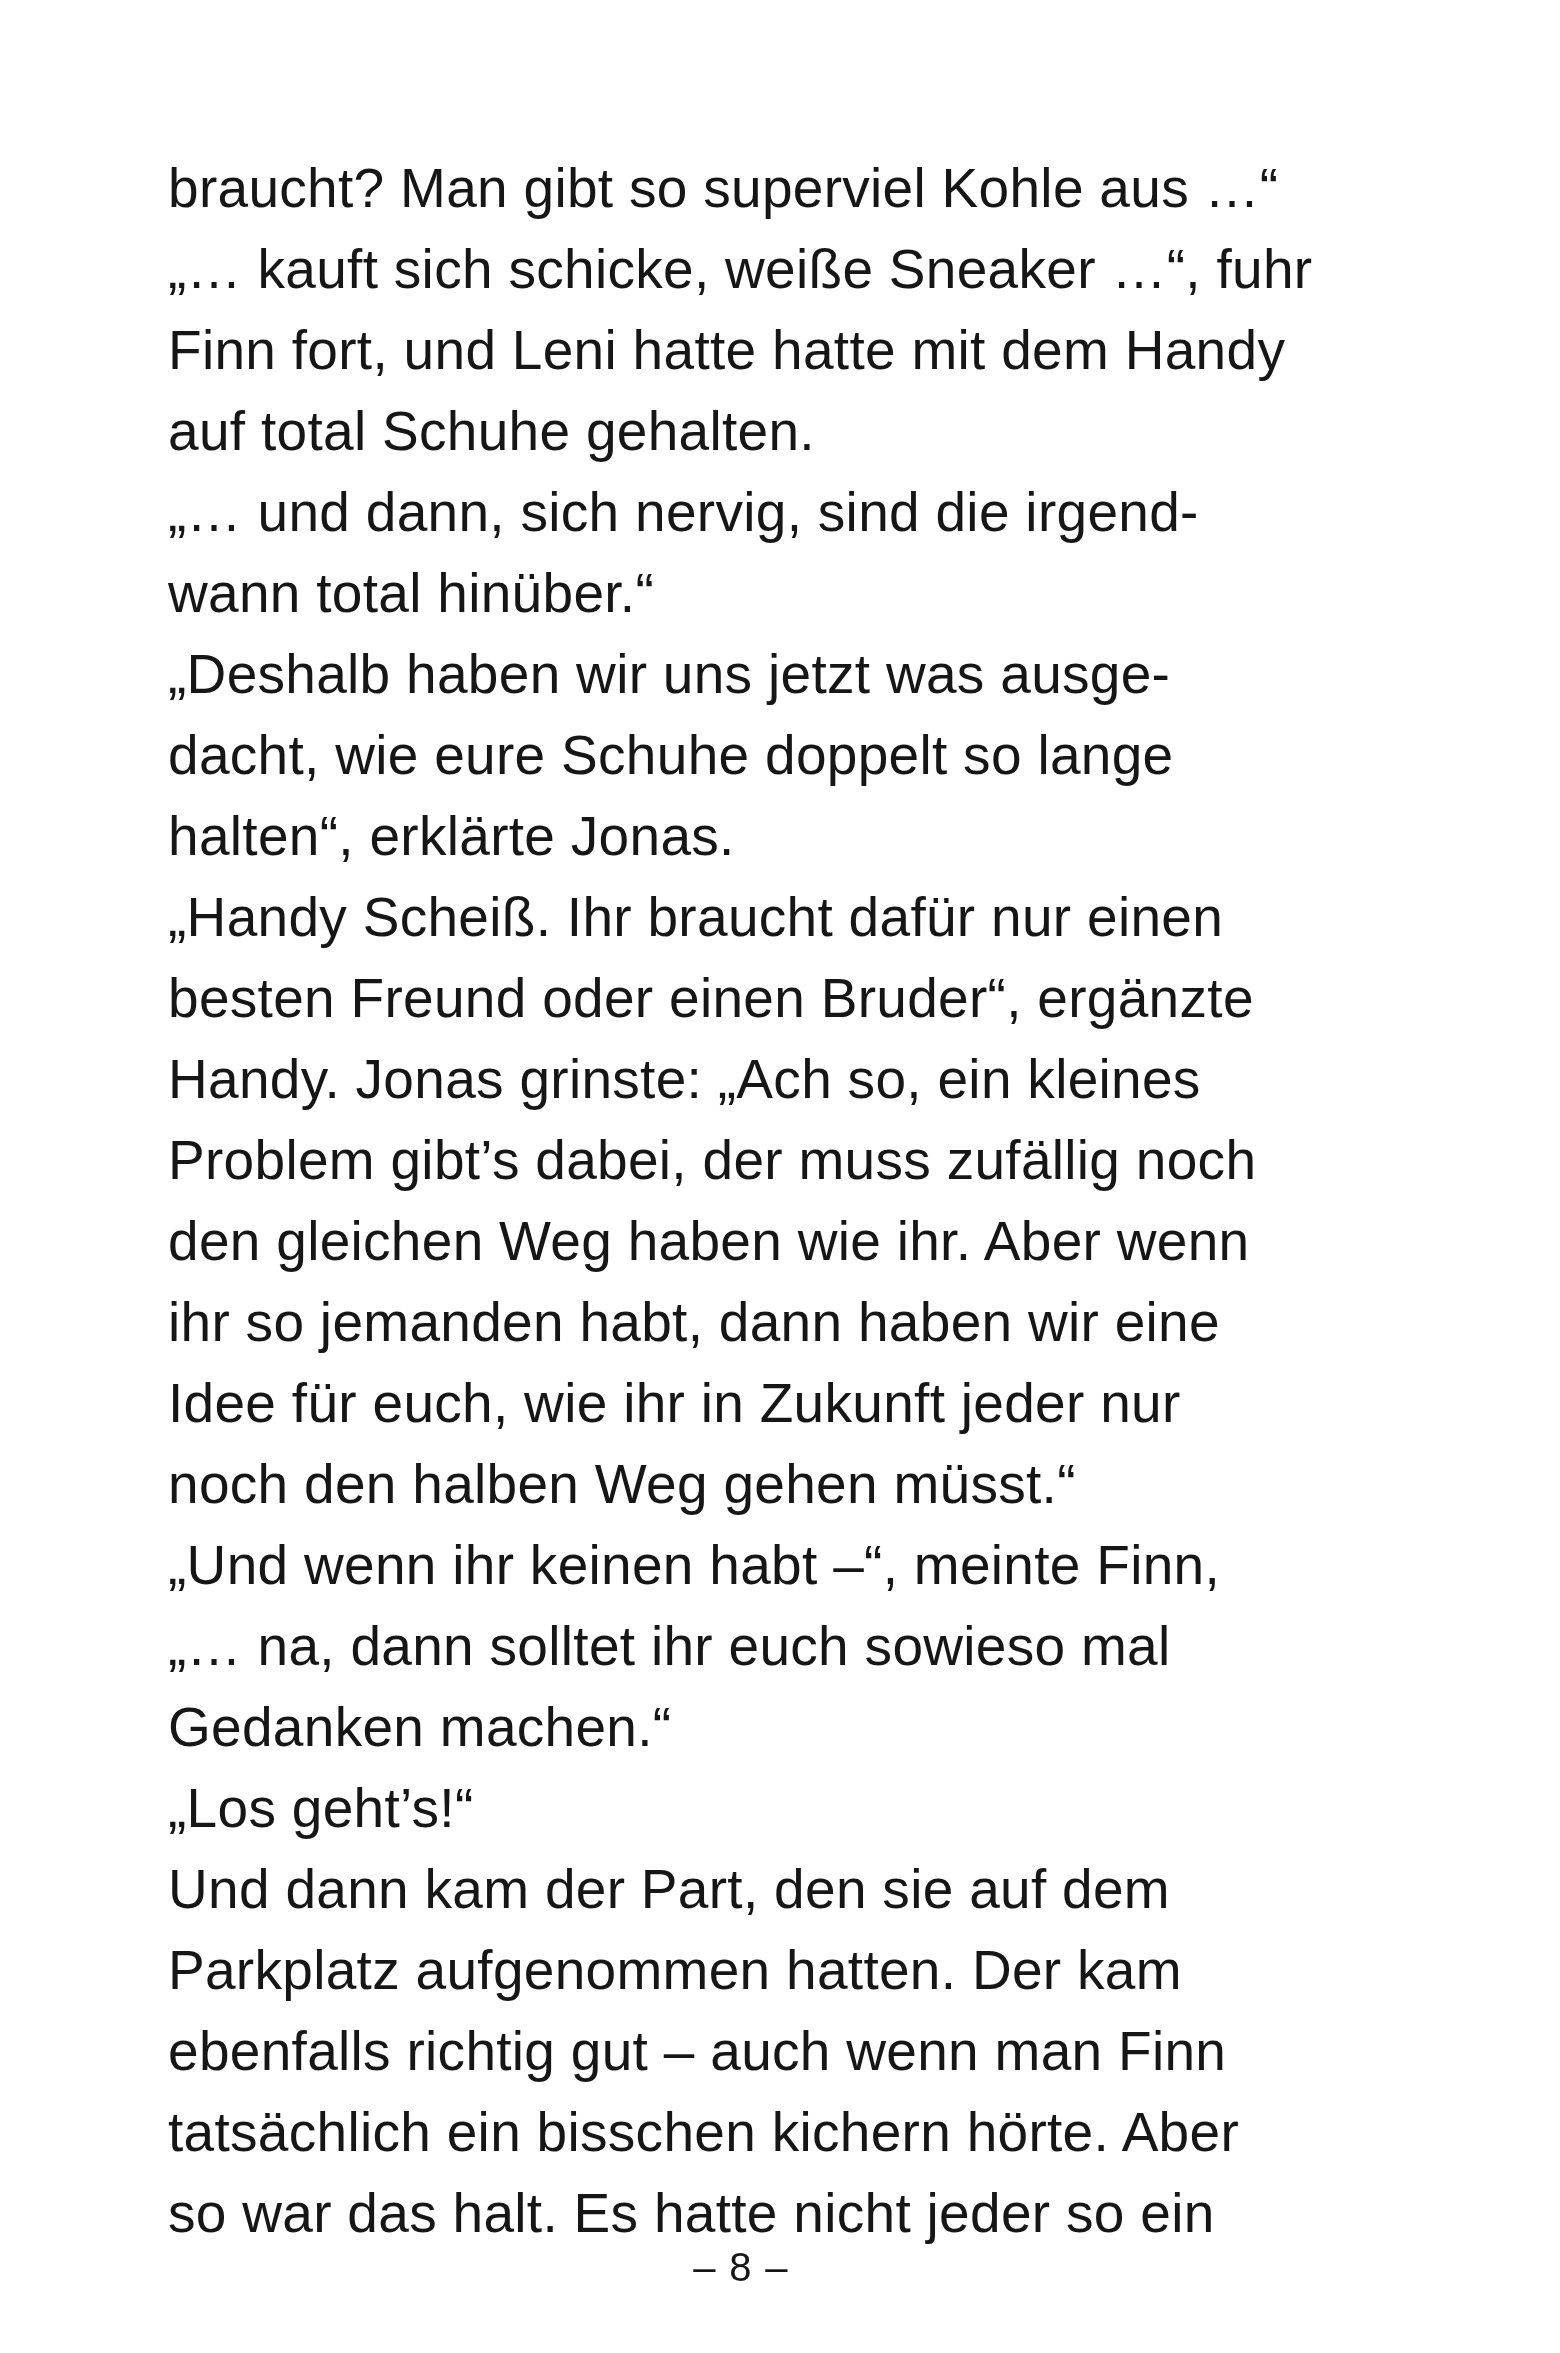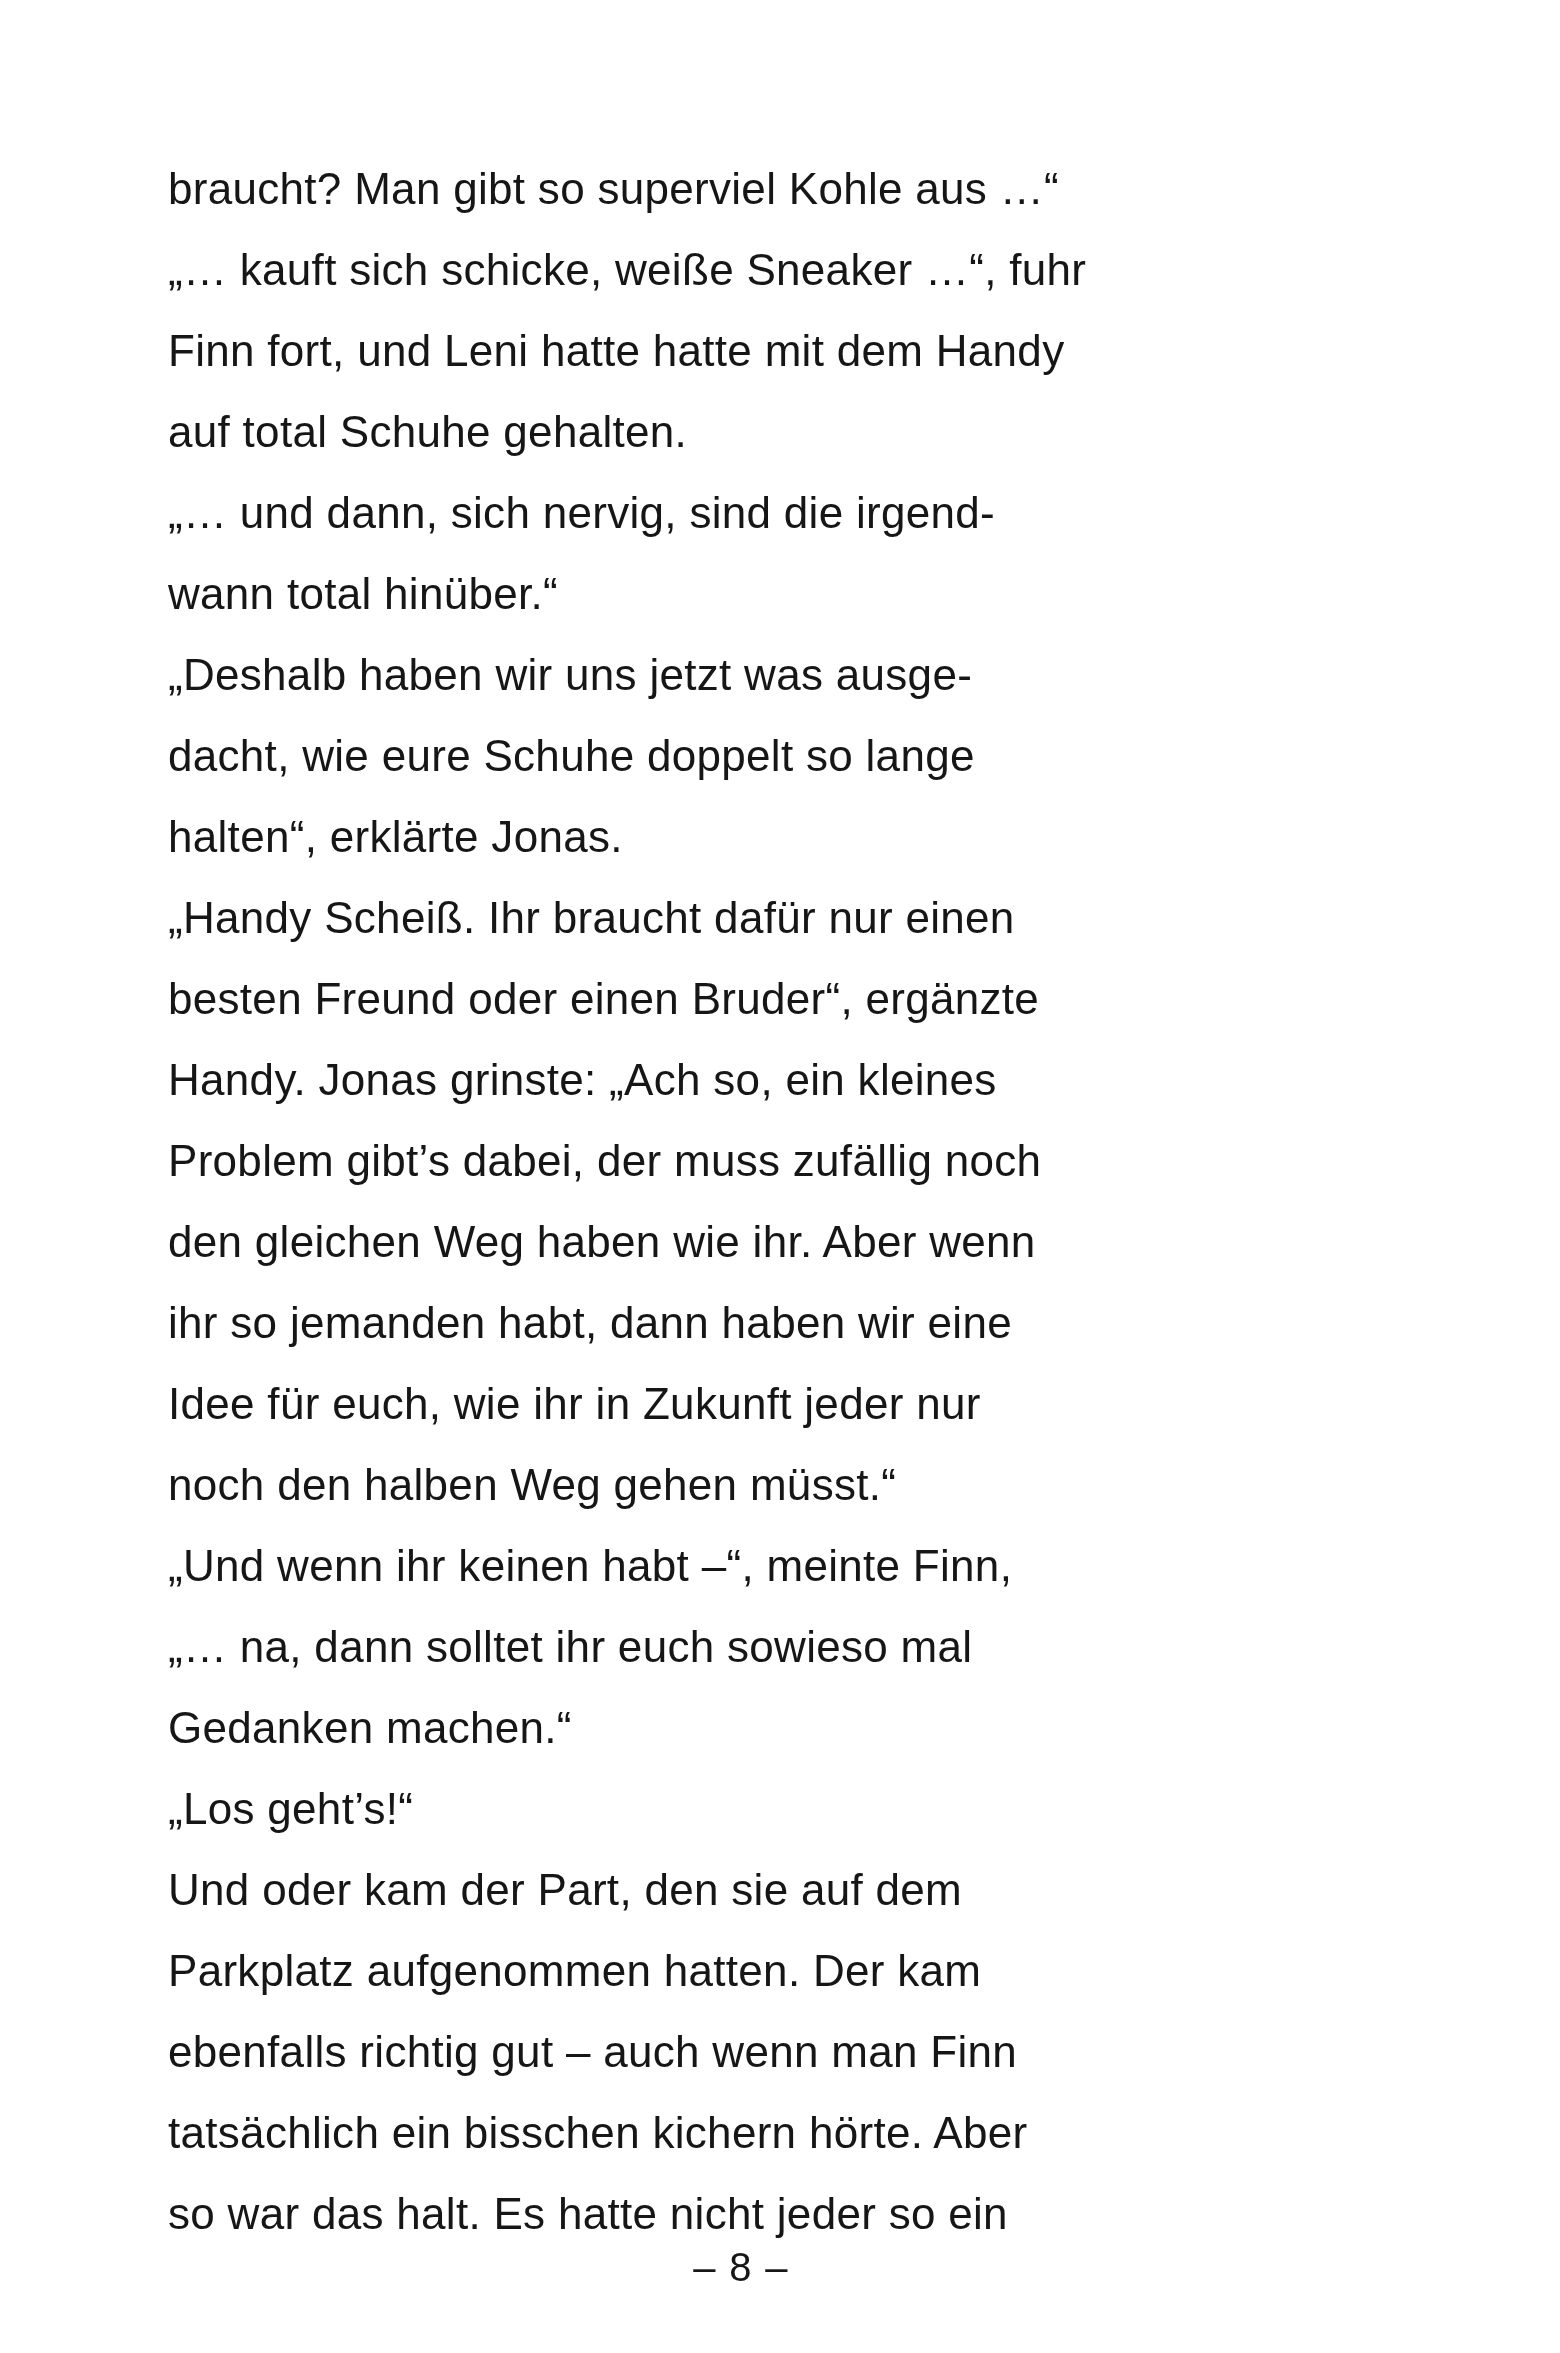--- a/index.html
+++ b/index.html
@@ -13,21 +13,21 @@
     height: 2354px;
     background: #ffffff;
     overflow: hidden;
     font-family: "Liberation Sans", "DejaVu Sans", sans-serif;
   }
   .text-block {
     position: absolute;
     left: 168px;
     top: 148px;
     width: 1291px;
-    font-size: 44px;
+    font-size: 55px;
     line-height: 81px;
     font-weight: 400;
     color: #161616;
     letter-spacing: 0.3px;
   }
   .text-line {
     white-space: pre;
     min-height: 81px;
   }
   .page-number {
@@ -61,21 +61,21 @@
       <div class="text-line">Handy. Jonas grinste: „Ach so, ein kleines</div>
       <div class="text-line">Problem gibt’s dabei, der muss zufällig noch</div>
       <div class="text-line">den gleichen Weg haben wie ihr. Aber wenn</div>
       <div class="text-line">ihr so jemanden habt, dann haben wir eine</div>
       <div class="text-line">Idee für euch, wie ihr in Zukunft jeder nur</div>
       <div class="text-line">noch den halben Weg gehen müsst.“</div>
       <div class="text-line">„Und wenn ihr keinen habt –“, meinte Finn,</div>
       <div class="text-line">„… na, dann solltet ihr euch sowieso mal</div>
       <div class="text-line">Gedanken machen.“</div>
       <div class="text-line">„Los geht’s!“</div>
-      <div class="text-line">Und oder kam der Part, den sie auf dem</div>
+      <div class="text-line">Und dann kam der Part, den sie auf dem</div>
       <div class="text-line">Parkplatz aufgenommen hatten. Der kam</div>
       <div class="text-line">ebenfalls richtig gut – auch wenn man Finn</div>
       <div class="text-line">tatsächlich ein bisschen kichern hörte. Aber</div>
       <div class="text-line">so war das halt. Es hatte nicht jeder so ein</div>
     </div>
   <div class="page-number">– 8 –</div>
 </div>
 
 
 </body></html>

